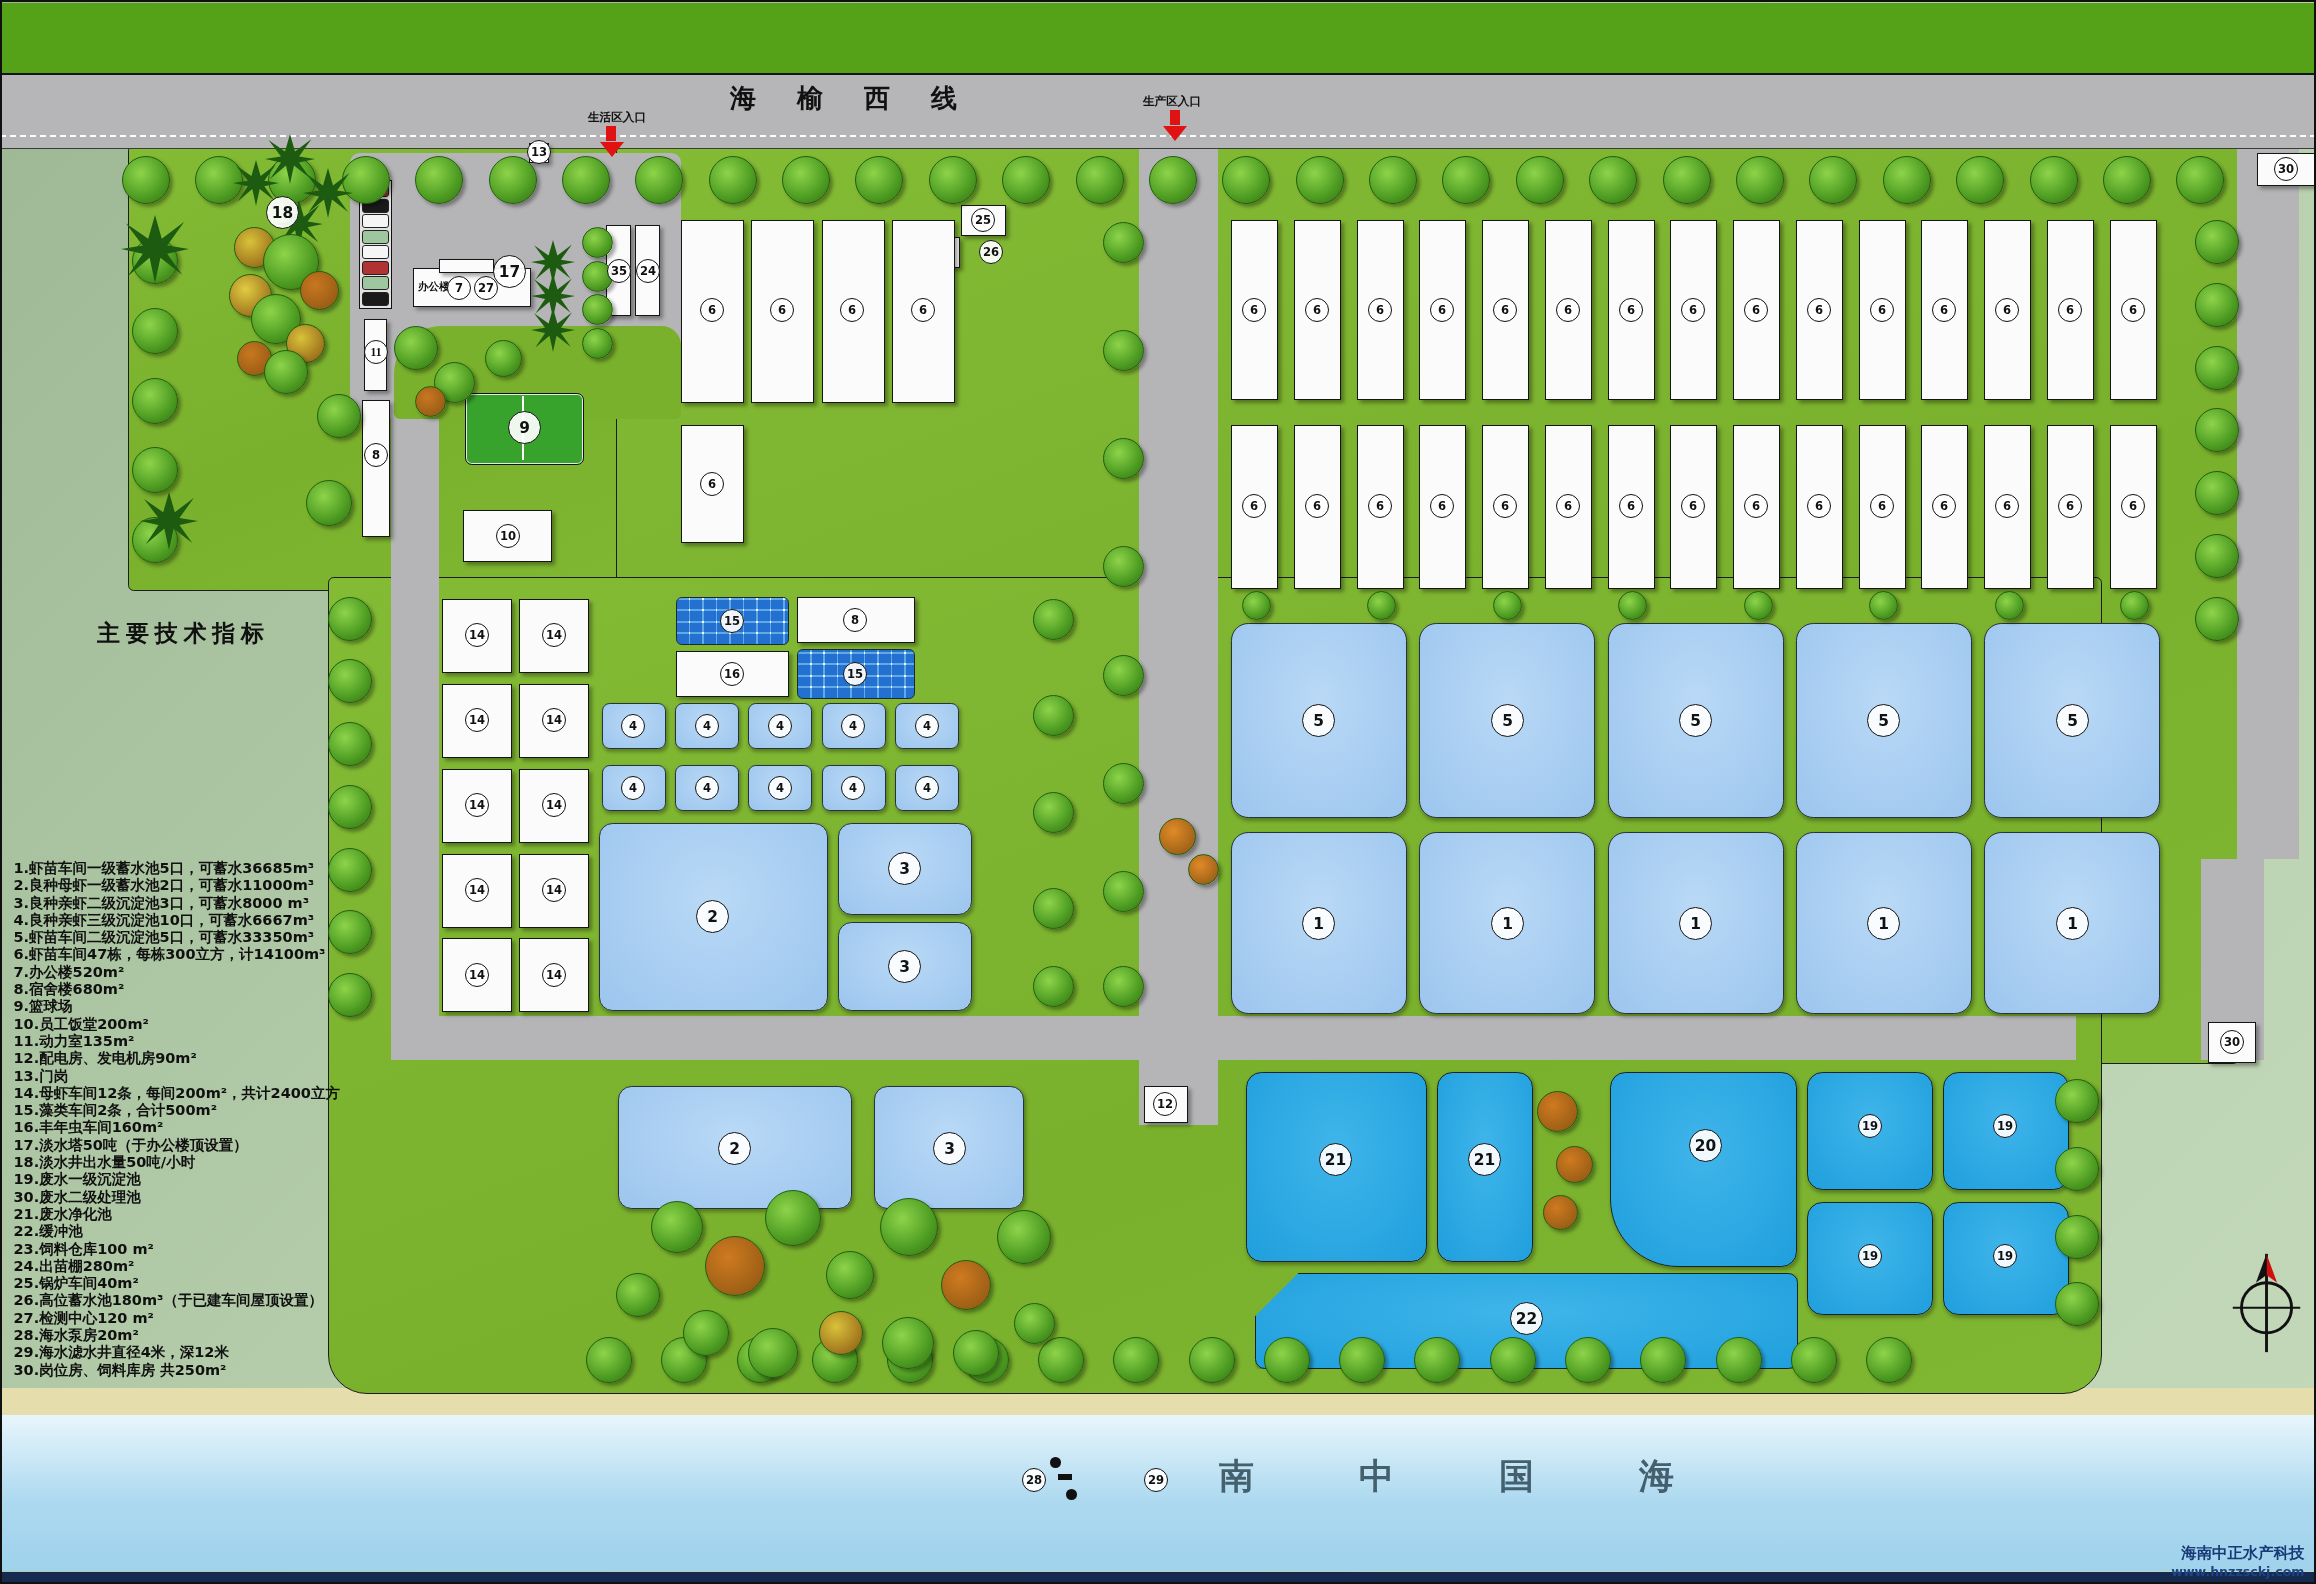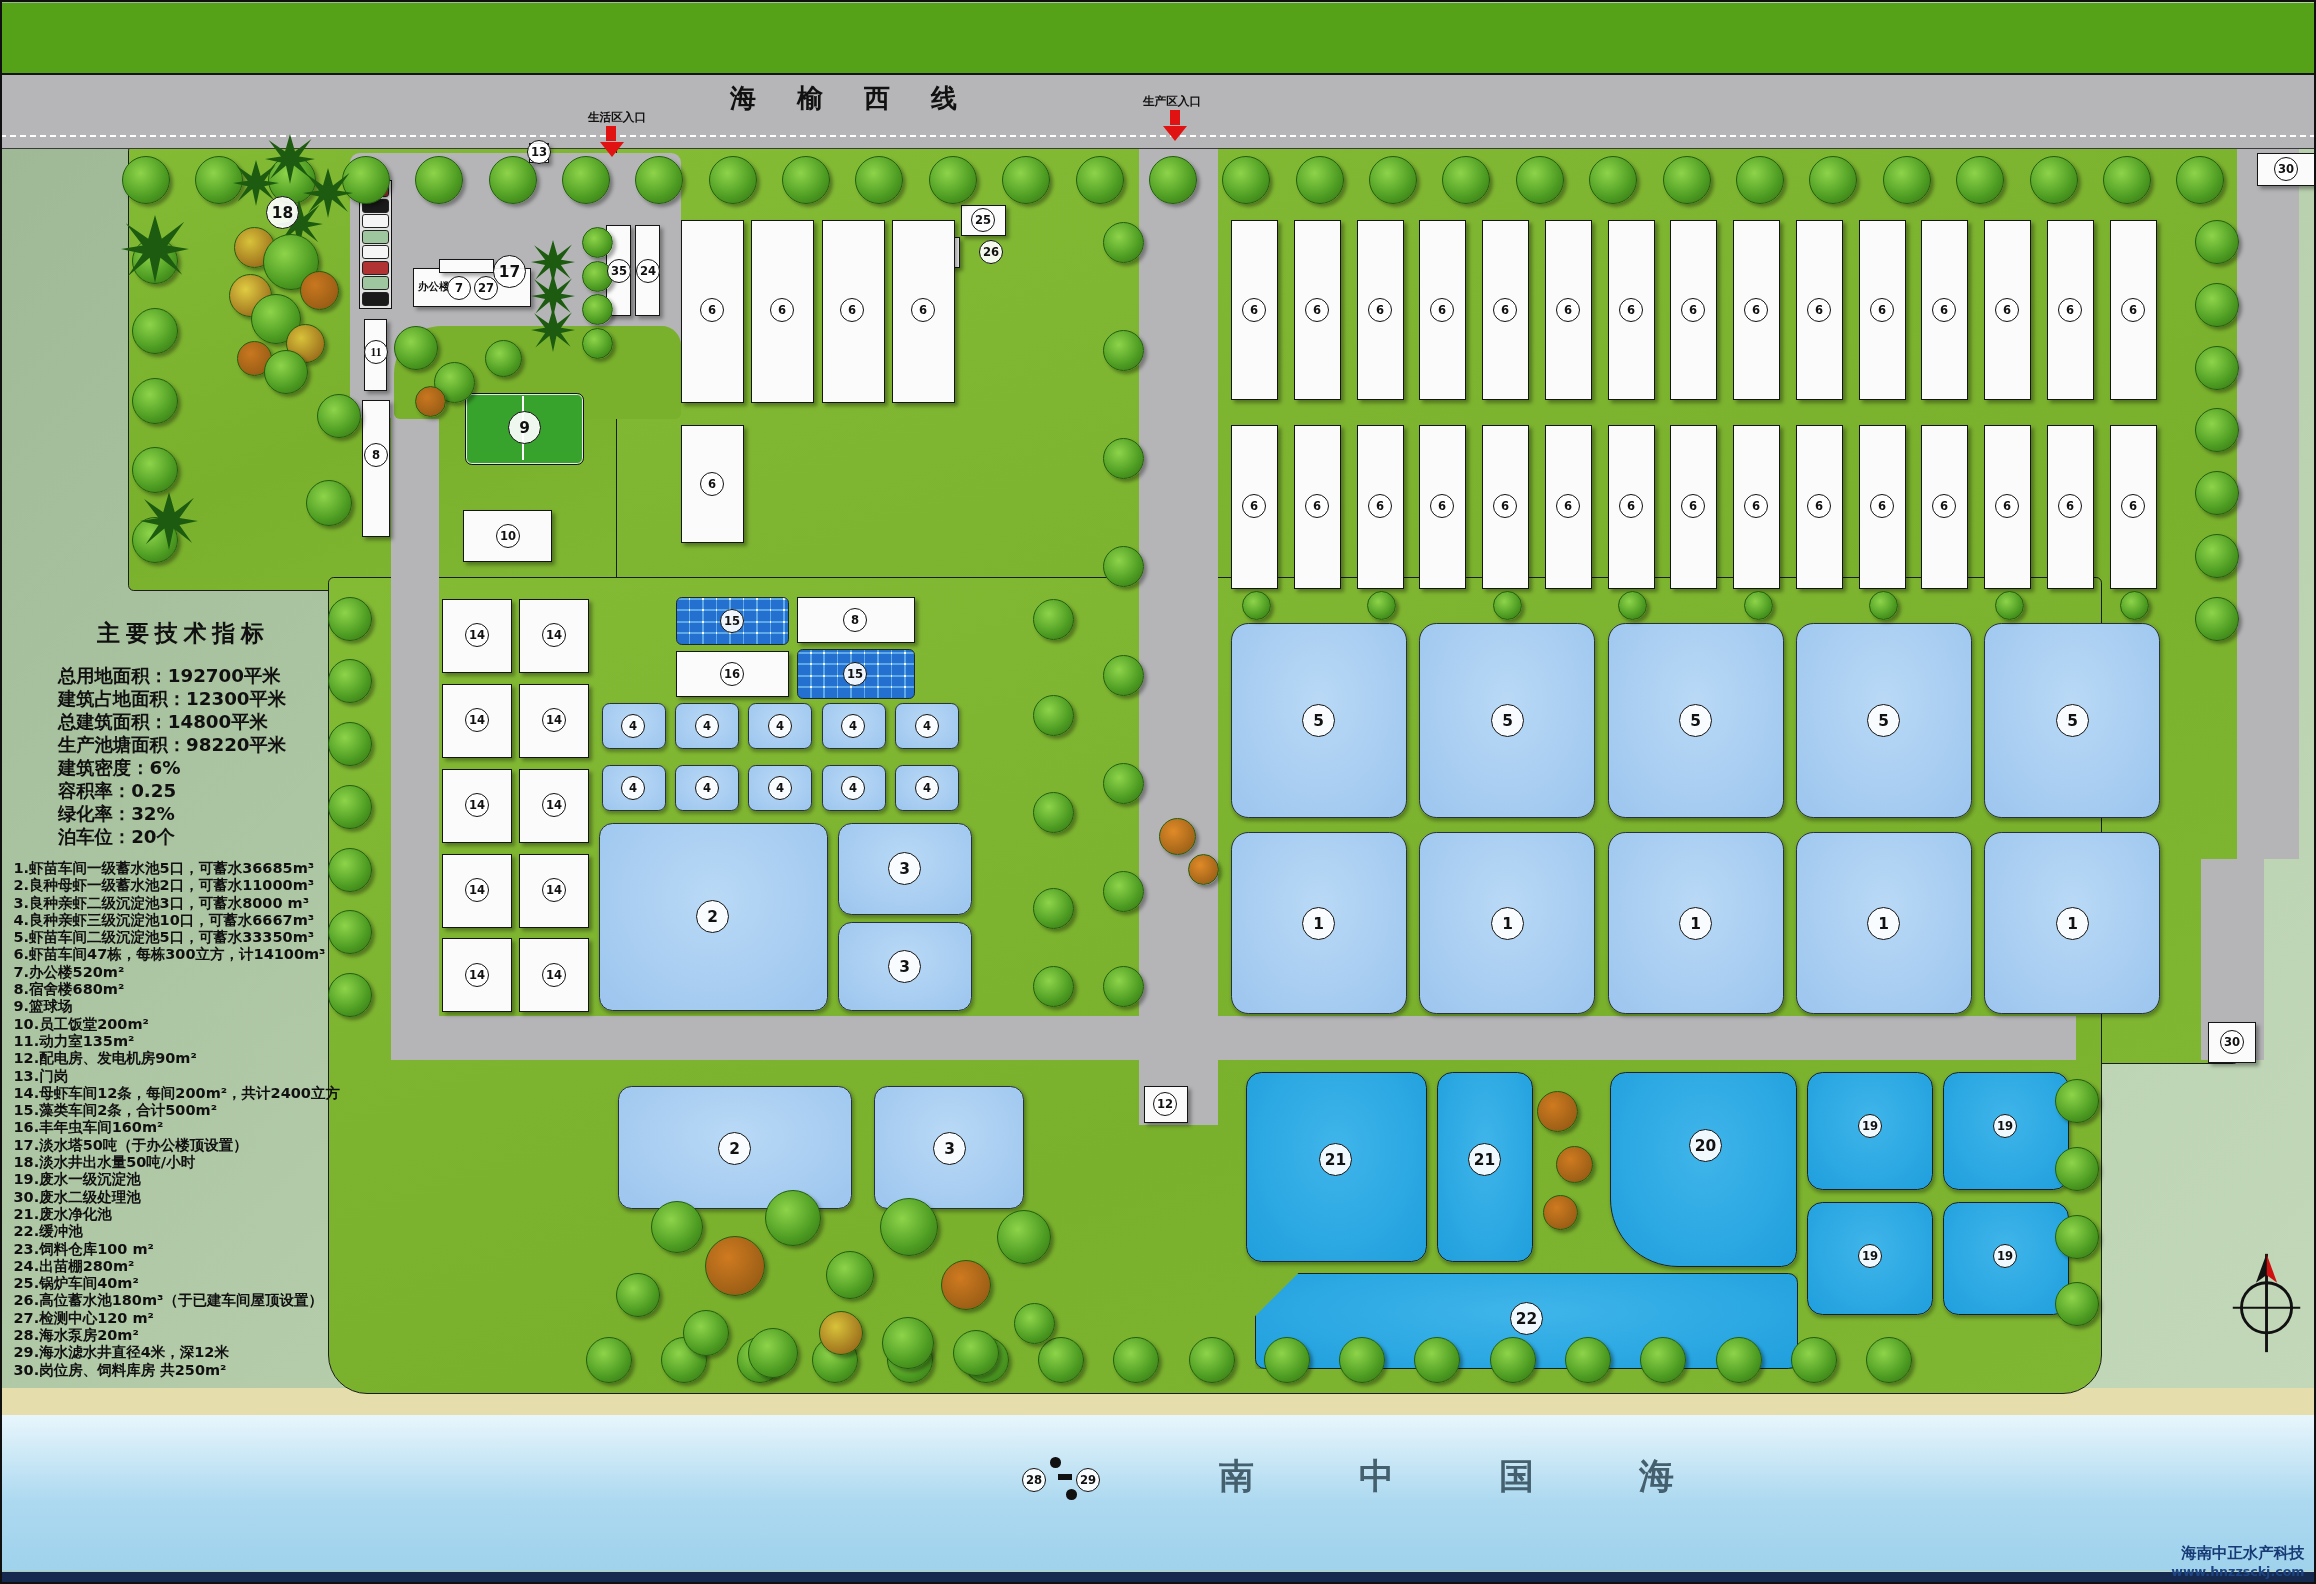--- a/index.html
+++ b/index.html
@@ -74,30 +74,20 @@
   <div class="abs ent-label" style="left:588px;top:110px;">生活区入口</div>
   <div class="abs arrow-stem" style="left:606px;top:126px;"></div>
   <div class="abs arrow-head" style="left:600px;top:142px;"></div>
 
   <div class="abs ent-label" style="left:1143px;top:94px;">生产区入口</div>
   <div class="abs arrow-stem" style="left:1170px;top:110px;"></div>
   <div class="abs arrow-head" style="left:1163px;top:126px;"></div>
 
   <div class="abs" id="indicators">
     <div id="ind-title">主要技术指标</div>
-    <div id="ind-lines" style="margin-top:15.4px;">
-        <div class="ind-line">总用地面积：192700平米</div>
-        <div class="ind-line">建筑占地面积：12300平米</div>
-        <div class="ind-line">总建筑面积：14800平米</div>
-        <div class="ind-line">生产池塘面积：98220平米</div>
-        <div class="ind-line">建筑密度：6%</div>
-        <div class="ind-line">容积率：0.25</div>
-        <div class="ind-line">绿化率：32%</div>
-        <div class="ind-line">泊车位：20个</div>
-      </div>
   </div>
 
   <div class="abs" id="legend">
       <div class="leg-line">1.虾苗车间一级蓄水池5口，可蓄水36685m³</div>
       <div class="leg-line">2.良种母虾一级蓄水池2口，可蓄水11000m³</div>
       <div class="leg-line">3.良种亲虾二级沉淀池3口，可蓄水8000 m³</div>
       <div class="leg-line">4.良种亲虾三级沉淀池10口，可蓄水6667m³</div>
       <div class="leg-line">5.虾苗车间二级沉淀池5口，可蓄水33350m³</div>
       <div class="leg-line">6.虾苗车间47栋，每栋300立方，计14100m³</div>
       <div class="leg-line">7.办公楼520m²</div>
@@ -492,17 +482,17 @@
     <div class="abs mk s" style="left: 542px; top: 623px; width: 22px; height: 22px;">14</div>
     <div class="abs mk s" style="left: 465px; top: 708px; width: 22px; height: 22px;">14</div>
     <div class="abs mk s" style="left: 542px; top: 708px; width: 22px; height: 22px;">14</div>
     <div class="abs mk s" style="left: 465px; top: 793px; width: 22px; height: 22px;">14</div>
     <div class="abs mk s" style="left: 542px; top: 793px; width: 22px; height: 22px;">14</div>
     <div class="abs mk s" style="left: 465px; top: 878px; width: 22px; height: 22px;">14</div>
     <div class="abs mk s" style="left: 542px; top: 878px; width: 22px; height: 22px;">14</div>
     <div class="abs mk s" style="left: 465px; top: 963px; width: 22px; height: 22px;">14</div>
     <div class="abs mk s" style="left: 542px; top: 963px; width: 22px; height: 22px;">14</div>
     <div class="abs mk s" style="left: 1022px; top: 1468px; width: 22px; height: 22px;">28</div>
-    <div class="abs mk s" style="left: 1076px; top: 1468px; width: 22px; height: 22px;">29</div>
+    <div class="abs mk s" style="left: 1144px; top: 1468px; width: 22px; height: 22px;">29</div>
     <div class="abs mk s" style="left: 2274px; top: 157px; width: 22px; height: 22px;">30</div>
     <div class="abs mk s" style="left: 2220px; top: 1030px; width: 22px; height: 22px;">30</div>
   </div>
 
 
 </body></html>

